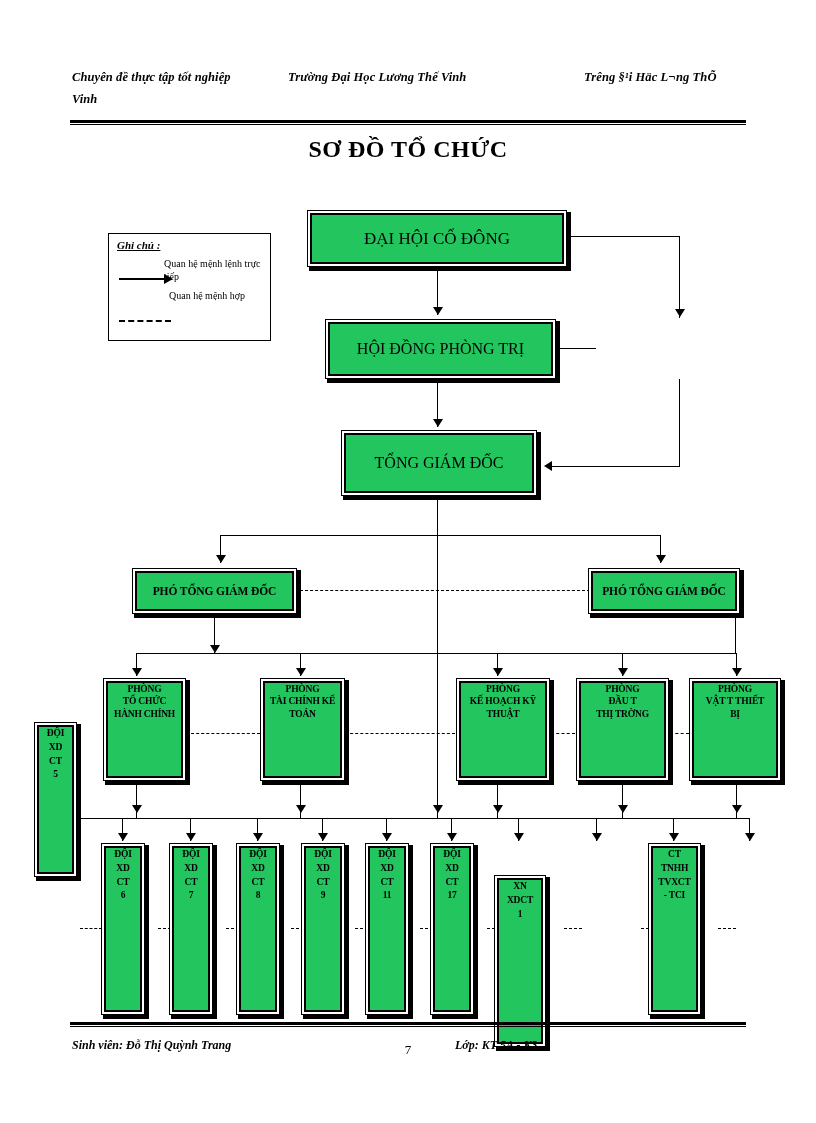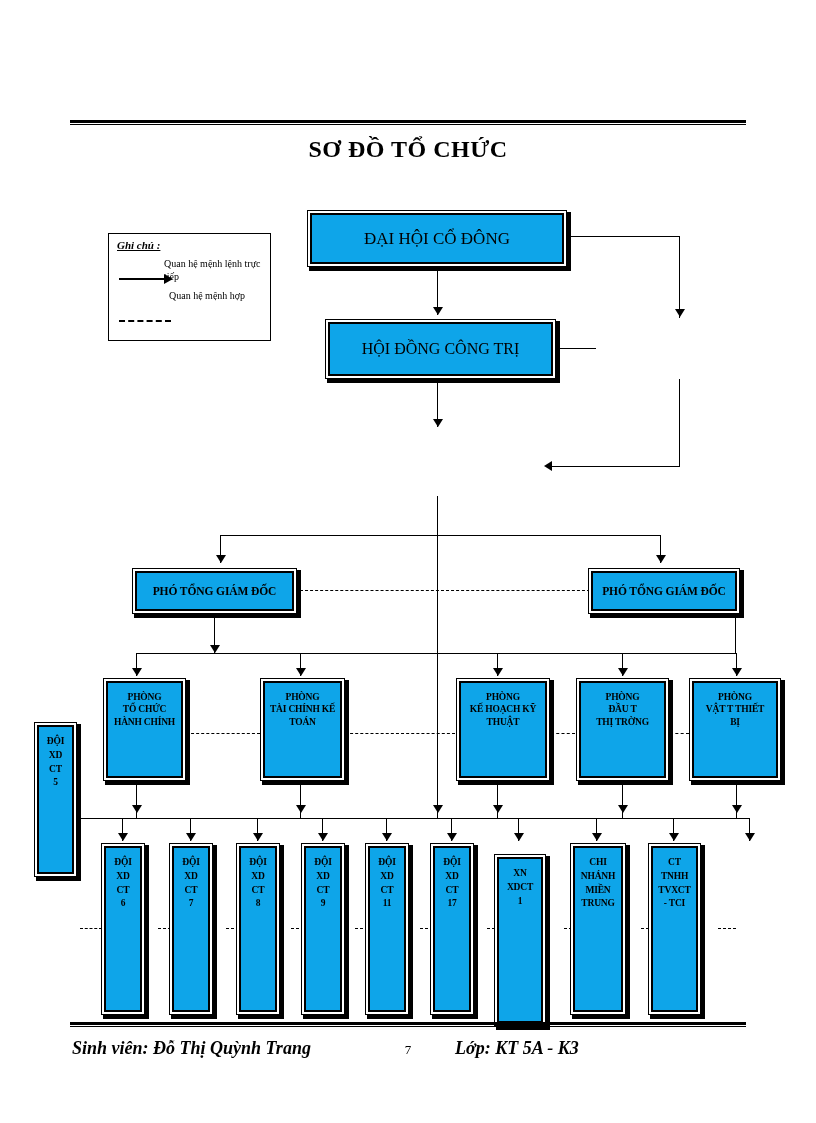--- a/index.html
+++ b/index.html
@@ -29,33 +29,33 @@
           font-size:24px;font-weight:bold;letter-spacing:.5px;}
   .title2{position:absolute;left:0;top:172px;width:816px;text-align:center;
           font-size:16.5px;font-weight:bold;letter-spacing:-.2px;}
   .title2 u{text-decoration:none;border-bottom:2px solid #000;padding-bottom:1px;}
 
   
   .bx{position:absolute;box-sizing:border-box;background:#fff;
       border:1px solid #000;
       box-shadow:3px 3px 0 0 #000, 3px 3px 0 1px #000;
       display:flex;align-items:center;justify-content:center;text-align:center;}
-  .bx .in{position:absolute;inset:2px;border:2px solid #000;background:#0ea5e9;
+  .bx .in{position:absolute;inset:2px;border:2px solid #000;background:#22c55e;
           display:flex;align-items:center;justify-content:center;text-align:center;
           box-sizing:border-box;}
   .bx .tx{position:relative;z-index:2;line-height:1.12;padding:0 2px;}
 
   .lvl1 .tx{font-size:17px;}
   .lvl2 .tx{font-size:16px;}
   .lvl3 .tx{font-size:16px;}
   .lvl4 .tx{font-size:11.5px;font-weight:bold;letter-spacing:-.1px;}
   .dept .tx{font-size:9.5px;font-weight:bold;letter-spacing:-.2px;line-height:1.3;}
   .unit .tx{font-size:9.5px;font-weight:bold;letter-spacing:-.2px;line-height:1.45;}
 
-  .bx.unit .in,.bx.dept .in{align-items:flex-start;padding-top:8px;}
+  .bx.unit .in,.bx.dept .in{align-items:flex-start;padding-top:0;}
 
   
   .legend{position:absolute;left:108px;top:233px;width:163px;height:108px;
           border:1px solid #000;background:#fff;box-sizing:border-box;}
   .legend .lt{position:absolute;left:8px;top:5px;font-size:11px;font-style:italic;
               font-weight:bold;text-decoration:underline;}
   .legend .l1{position:absolute;left:55px;top:24px;font-size:10px;line-height:1.25;width:105px;}
   .legend .l2{position:absolute;left:60px;top:56px;font-size:10px;line-height:1.25;width:100px;}
   .legend .arrow{position:absolute;left:10px;top:44px;width:52px;height:2px;background:#000;}
   .legend .arrow:after{content:"";position:absolute;right:-2px;top:-4px;
@@ -69,30 +69,36 @@
   .lnh{height:1px;}
   .dln{position:absolute;border-top:1px dashed #000;height:0;}
   .ar{position:absolute;width:0;height:0;
       border-left:5px solid transparent;border-right:5px solid transparent;
       border-top:8px solid #000;}
   .arL{position:absolute;width:0;height:0;
       border-top:5px solid transparent;border-bottom:5px solid transparent;
       border-right:8px solid #000;}
 
   
-  .ft{position:absolute;font-style:italic;font-weight:bold;font-size:18px;white-space:nowrap;text-align:center;}
+  .ft{position:absolute;font-style:italic;font-weight:bold;font-size:12px;white-space:nowrap;text-align:center;}
   .ft.a{left:72px;top:1038px;}
   .ft.b{left:455px;top:1038px;}
   .pgno{position:absolute;left:0;top:1042px;width:816px;text-align:center;font-size:13px;}
 </style>
 </head>
 <body>
 
 <div class="page">
 
+  <div class="hdr">
+    <span class="h1">Chuyên đề thực tập tốt nghiệp</span>
+    <span class="h2">Trường Đại Học Lương Thế Vinh</span>
+    <span class="h3">Trêng §¹i Häc L¬ng ThÕ</span>
+    <span class="h4">Vinh</span>
+  </div>
   <div class="rule top"></div>
 
   <div class="title1">SƠ ĐỒ TỔ CHỨC</div>
 
   <div class="legend">
     <div class="lt">Ghi chú :</div>
     <div class="arrow"></div>
     <div class="l1">Quan hệ mệnh lệnh trực tiếp</div>
     <div class="l2">Quan hệ mệnh hợp</div>
     <div class="dash"></div>
@@ -197,25 +203,30 @@
   <div class="dln" style="left:718px;top:928px;width:18px;"></div>
 
   <div class="bx lvl1" style="left:307px;top:210px;width:260px;height:57px;">
     <div class="in">
       <div class="tx">ĐẠI HỘI CỔ ĐÔNG</div>
     </div>
   </div>
 
   <div class="bx lvl2" style="left:325px;top:319px;width:231px;height:60px;">
     <div class="in">
-      <div class="tx">HỘI ĐỒNG CÔNG TRỊ</div>
-    </div>
-  </div>
-
-
+      <div class="tx">HỘI ĐỒNG PHÒNG TRỊ</div>
+    </div>
+  </div>
+
+
+  <div class="bx lvl3" style="left:341px;top:430px;width:196px;height:66px;">
+    <div class="in">
+      <div class="tx">TỔNG GIÁM ĐỐC</div>
+    </div>
+  </div>
 
   <div class="bx lvl4" style="left:132px;top:568px;width:165px;height:46px;">
     <div class="in">
       <div class="tx">PHÓ TỔNG GIÁM ĐỐC</div>
     </div>
   </div>
 
   <div class="bx lvl4" style="left:588px;top:568px;width:152px;height:46px;">
     <div class="in">
       <div class="tx">PHÓ TỔNG GIÁM ĐỐC</div>
@@ -308,33 +319,25 @@
     </div>
   </div>
   <div class="bx unit" style="left:430px;top:843px;width:44px;height:172px;">
     <div class="in">
       <div class="tx" style="white-space:pre-line;">ĐỘI
 XD
 CT
 17</div>
     </div>
   </div>
-  <div class="bx unit" style="left:494px;top:854px;width:52px;height:172px;">
+  <div class="bx unit" style="left:494px;top:875px;width:52px;height:172px;">
     <div class="in">
       <div class="tx" style="white-space:pre-line;">XN
 XDCT
 1</div>
-    </div>
-  </div>
-  <div class="bx unit" style="left:570px;top:843px;width:56px;height:172px;">
-    <div class="in">
-      <div class="tx" style="white-space:pre-line;">CHI
-NHÁNH
-MIỀN
-TRUNG</div>
     </div>
   </div>
   <div class="bx unit" style="left:648px;top:843px;width:53px;height:172px;">
     <div class="in">
       <div class="tx" style="white-space:pre-line;">CT
 TNHH
 TVXCT
 - TCI</div>
     </div>
   </div>

